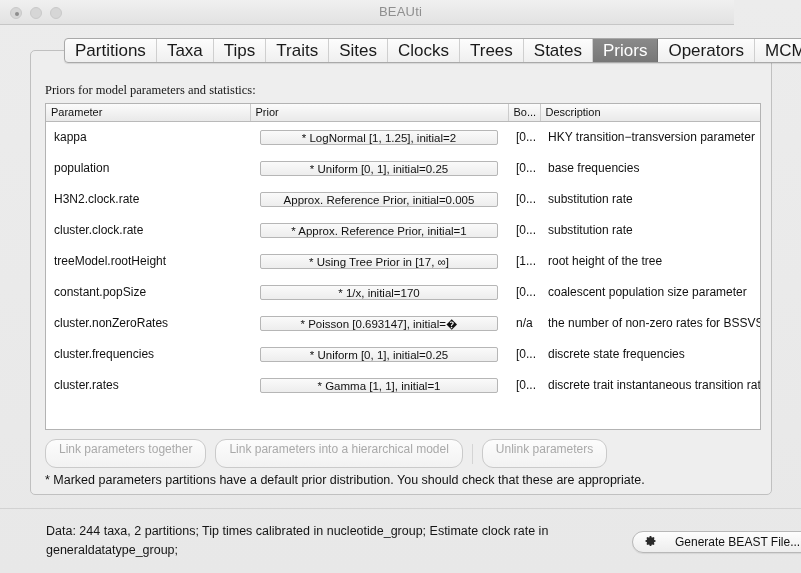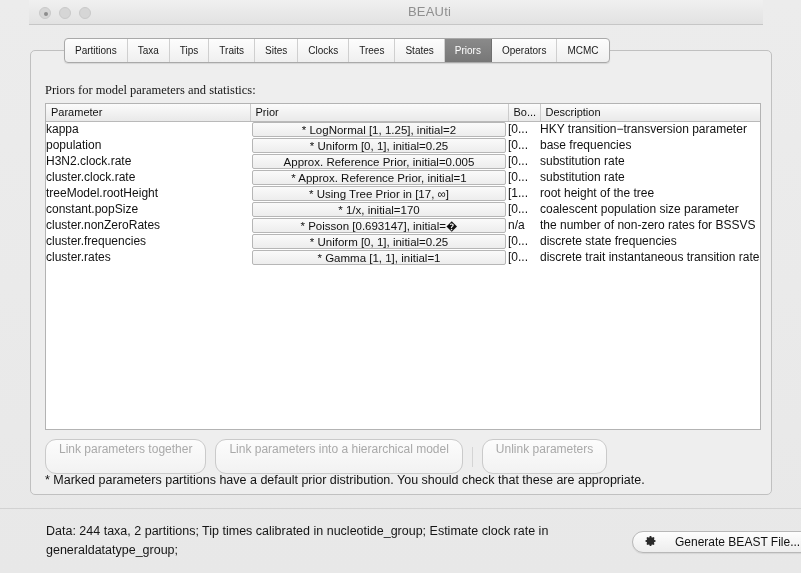--- a/index.html
+++ b/index.html
@@ -21,21 +21,20 @@
     background: linear-gradient(#ececec, #e8e8e8);
   }
 
   
   .titlebar {
     position: absolute;
     left: 0; top: 0;
     width: 734px; height: 25px;
     background: linear-gradient(#f0f0f0, #e2e2e2);
     border-bottom: 1px solid #c6c6c6;
-    margin-left: 29px;
   }
   .traffic {
     position: absolute;
     top: 7px; left: 10px;
     display: flex;
     gap: 8px;
   }
   .dot {
     width: 12px; height: 12px;
     border-radius: 50%;
@@ -72,21 +71,21 @@
     border-radius: 4px;
     background: linear-gradient(#fdfdfd, #efefef);
     box-shadow: 0 1px 1px rgba(0,0,0,0.10);
     overflow: hidden;
     z-index: 5;
   }
   .tab {
     display: flex;
     align-items: center;
     padding: 0 10px;
-    font-size: 10px;
+    font-size: 17px;
     color: #1a1a1a;
     border-right: 1px solid #cfcfcf;
     cursor: default;
     white-space: nowrap;
   }
   .tab:last-child { border-right: none; }
   .tab.selected {
     background: linear-gradient(#8a8a8a, #777777);
     color: #ffffff;
     border-right: 1px solid #6f6f6f;
@@ -140,21 +139,21 @@
   }
   table.priors thead th:last-child { border-right: none; }
 
   col.c-param { width: 204px; }
   col.c-prior { width: 258px; }
   col.c-bound { width: 32px; }
   col.c-desc  { width: 222px; }
 
   table.priors tbody td {
     height: 16px;
-    padding: 0;
+    padding: 8px;
     vertical-align: middle;
     white-space: nowrap;
     overflow: hidden;
     font-size: 12px;
     color: #111;
   }
   td.param { padding-left: 5px; }
   td.bound { padding-left: 5px; font-size: 11.5px; }
   td.desc  { padding-left: 5px; font-size: 11.5px; }
 
@@ -176,21 +175,21 @@
 
   
   .linkrow {
     position: absolute;
     left: 14px; top: 388px;
     width: 716px;
     display: flex;
     align-items: center;
   }
   .pill {
-    height: 35px;
+    height: 29px;
     line-height: 19px;
     padding: 0 13px;
     font-size: 12px;
     border-radius: 11px;
     border: 1px solid #cacaca;
     background: linear-gradient(#fcfcfc, #f2f2f2);
     color: #a9a9a9;
     white-space: nowrap;
     cursor: default;
   }

